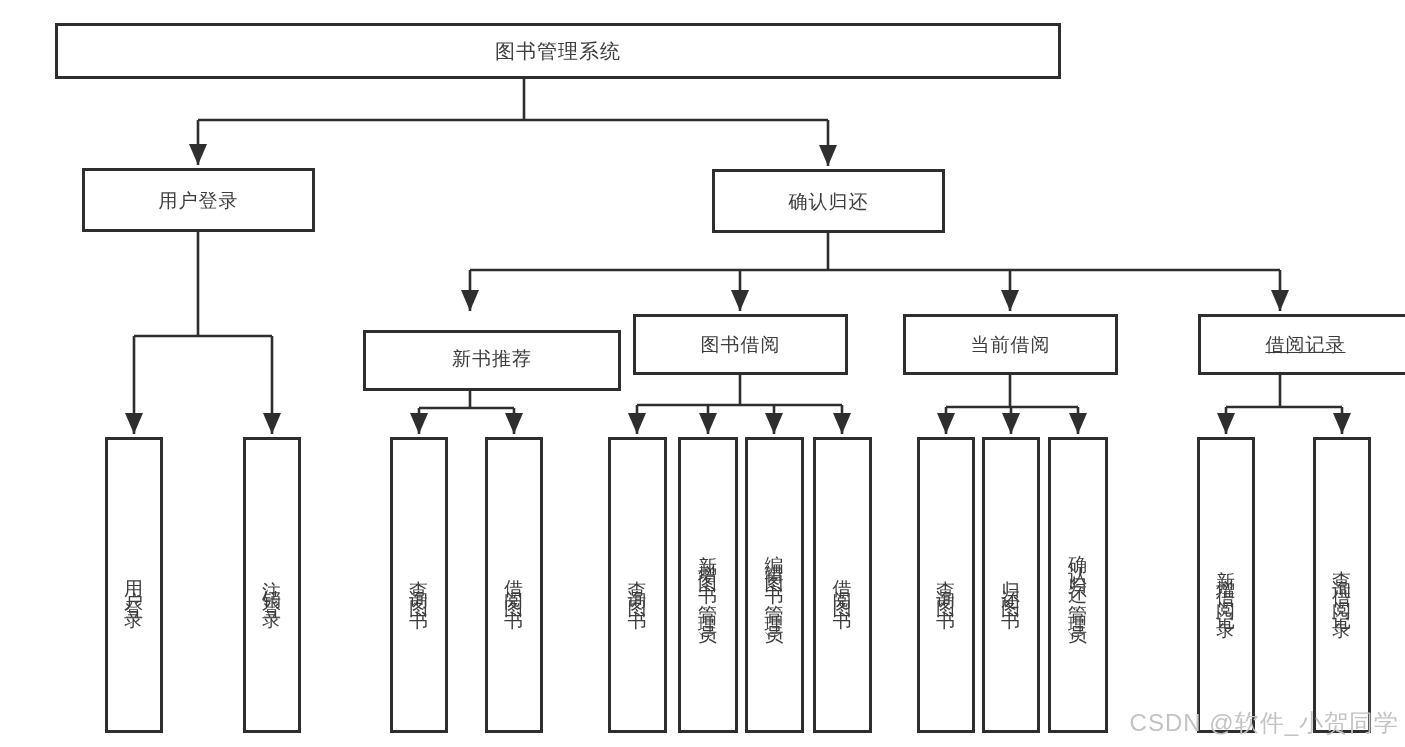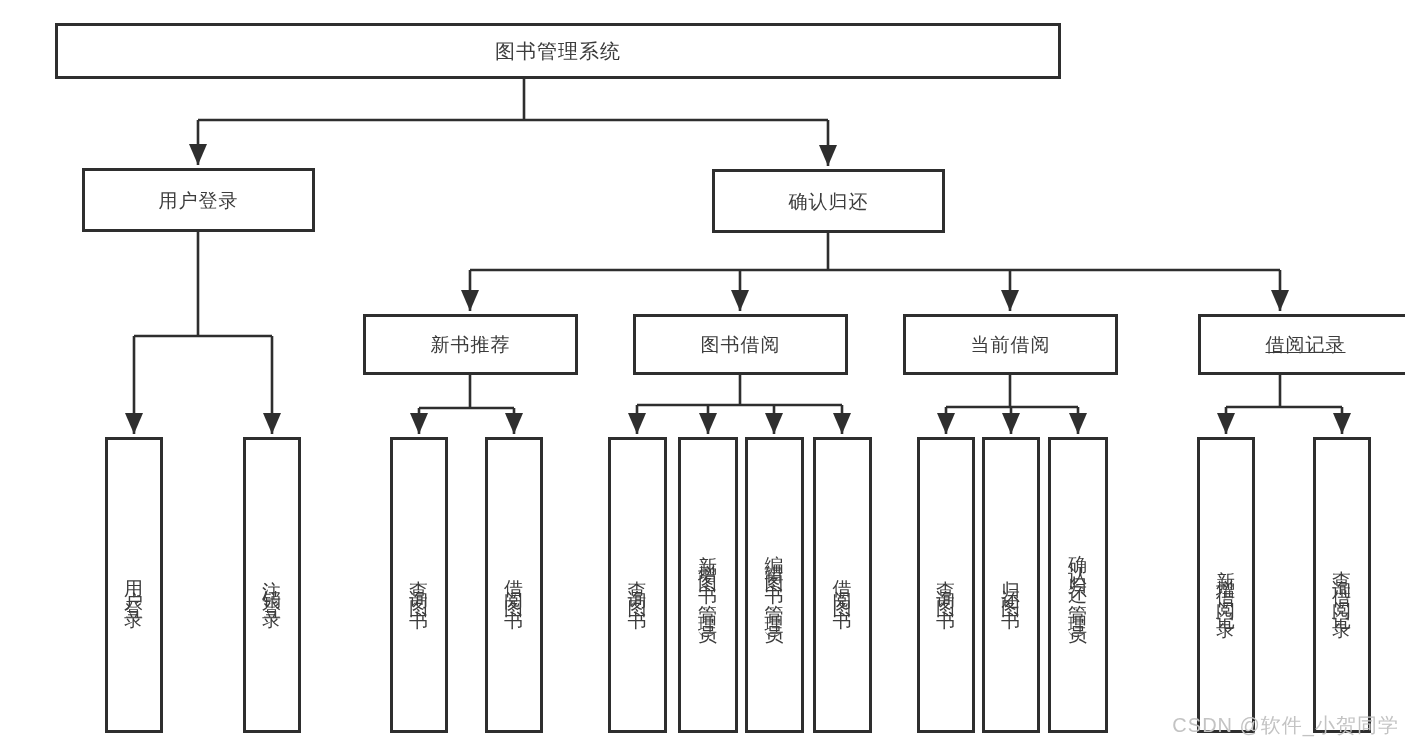--- a/index.html
+++ b/index.html
@@ -47,21 +47,21 @@
     text-orientation: mixed;
     font-size: 19px;
     line-height: 1;
     letter-spacing: 10px;
     white-space: nowrap;
   }
   .watermark {
     position: absolute;
     right: 6px;
     bottom: 8px;
-    font-size: 20px;
+    font-size: 24px;
     color: #c3c3c3;
     letter-spacing: 1px;
     white-space: nowrap;
   }
 </style>
 </head>
 <body>
 
 <div class="stage">
 
@@ -113,21 +113,21 @@
     <span class="lbl">图书管理系统</span>
   </div>
 
   <div class="box h" style="left:82px; top:168px; width:233px; height:64px;">
     <span class="lbl">用户登录</span>
   </div>
   <div class="box h" style="left:712px; top:169px; width:233px; height:64px;">
     <span class="lbl">确认归还</span>
   </div>
 
-  <div class="box h" style="left:363px; top:314px; width:215px; height:61px;">
+  <div class="box h" style="left:363px; top:330px; width:258px; height:61px;font-family:Liberation Mono, monospace;">
     <span class="lbl">新书推荐</span>
   </div>
   <div class="box h" style="left:903px; top:314px; width:215px; height:61px;">
     <span class="lbl">当前借阅</span>
   </div>
   <div class="box h" style="left:633px; top:314px; width:215px; height:61px;">
     <span class="lbl">图书借阅</span>
   </div>
   <div class="box h" style="left:1198px; top:314px; width:215px; height:61px;text-decoration:underline;">
     <span class="lbl">借阅记录</span>

